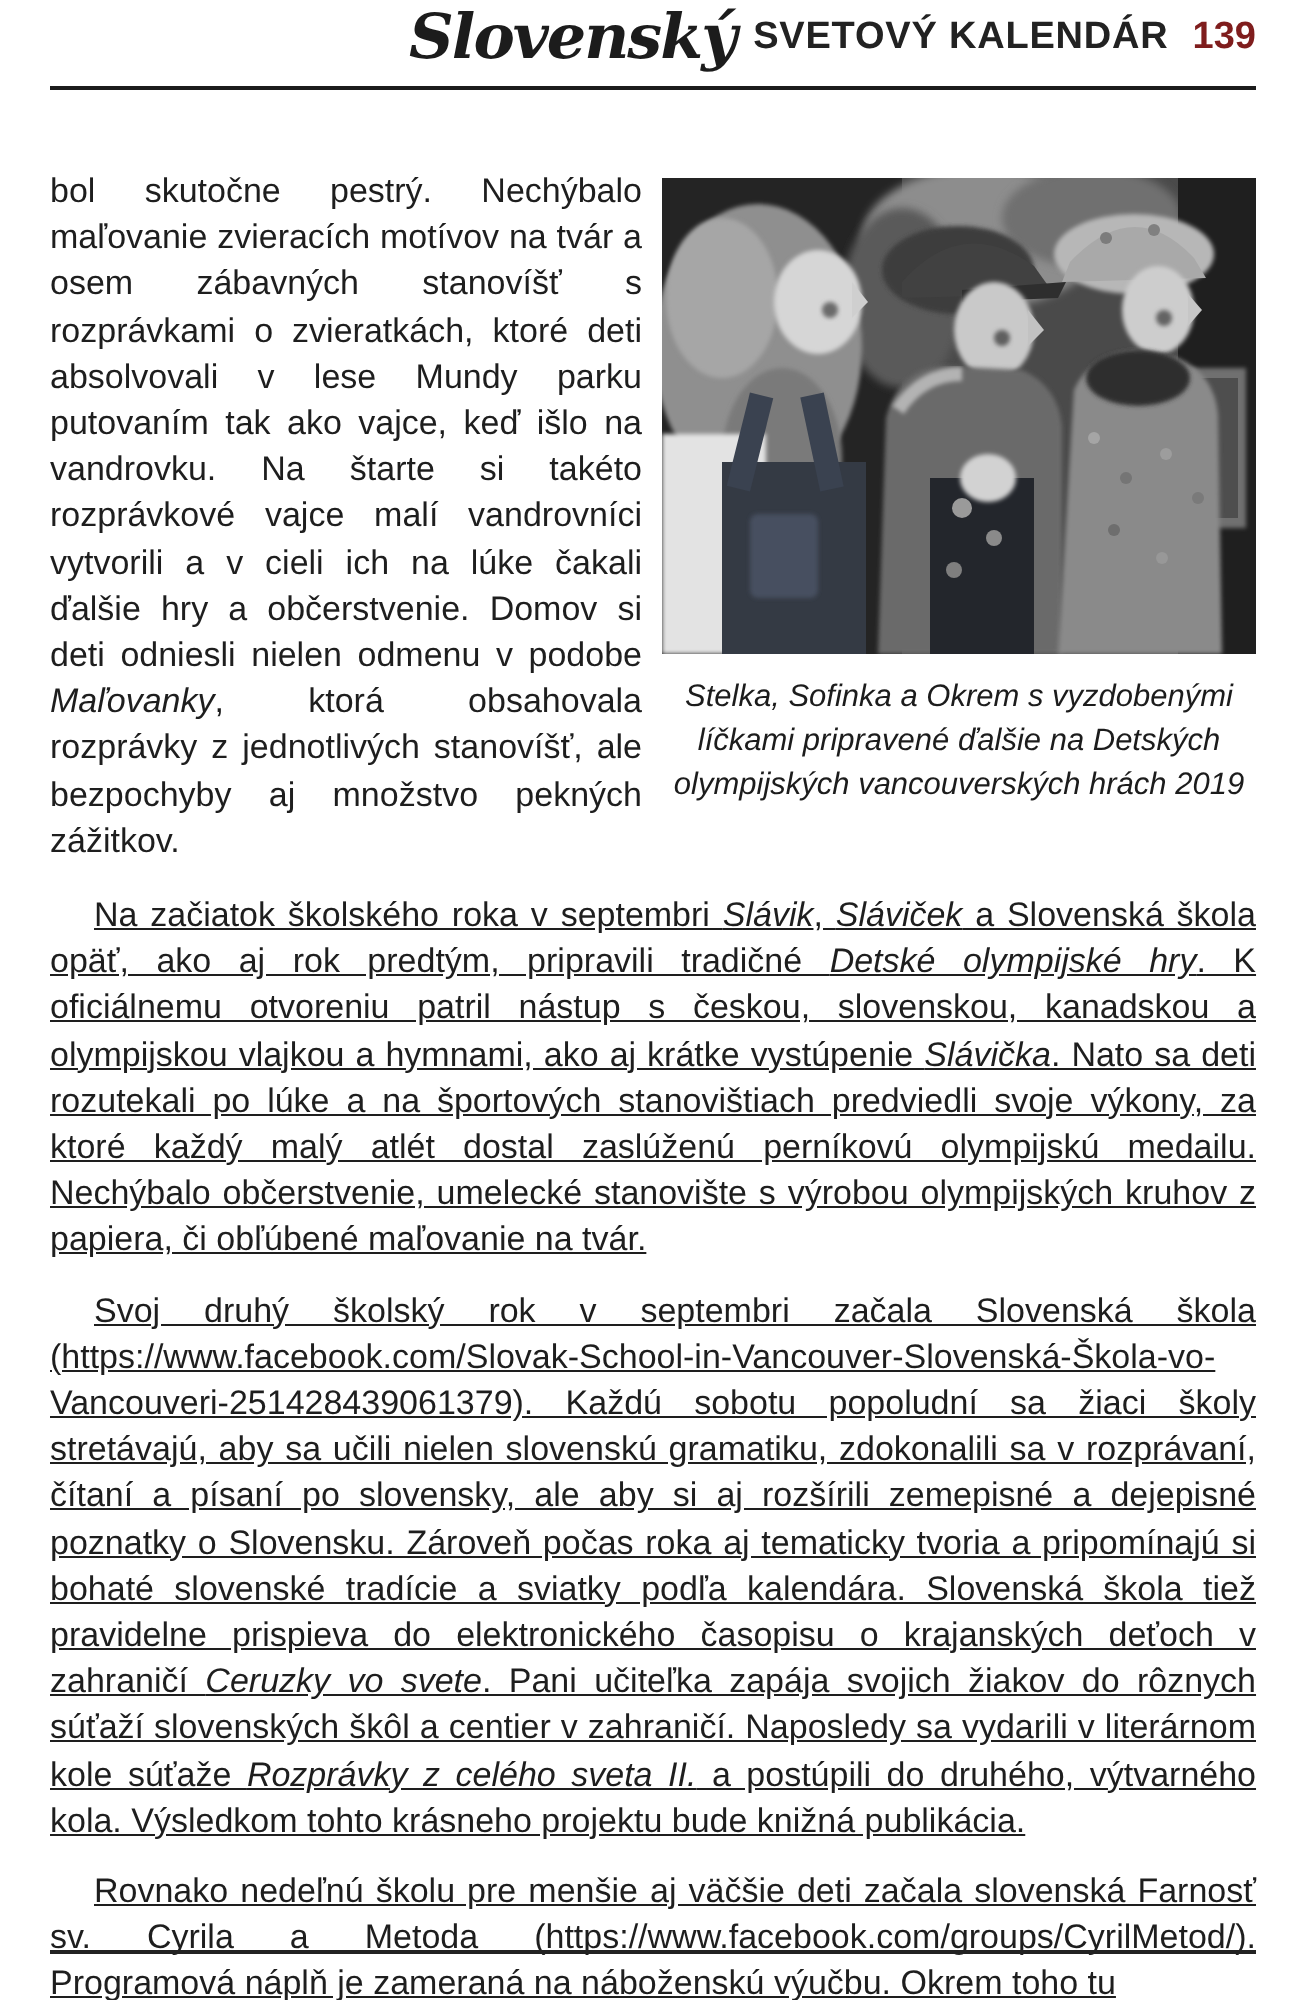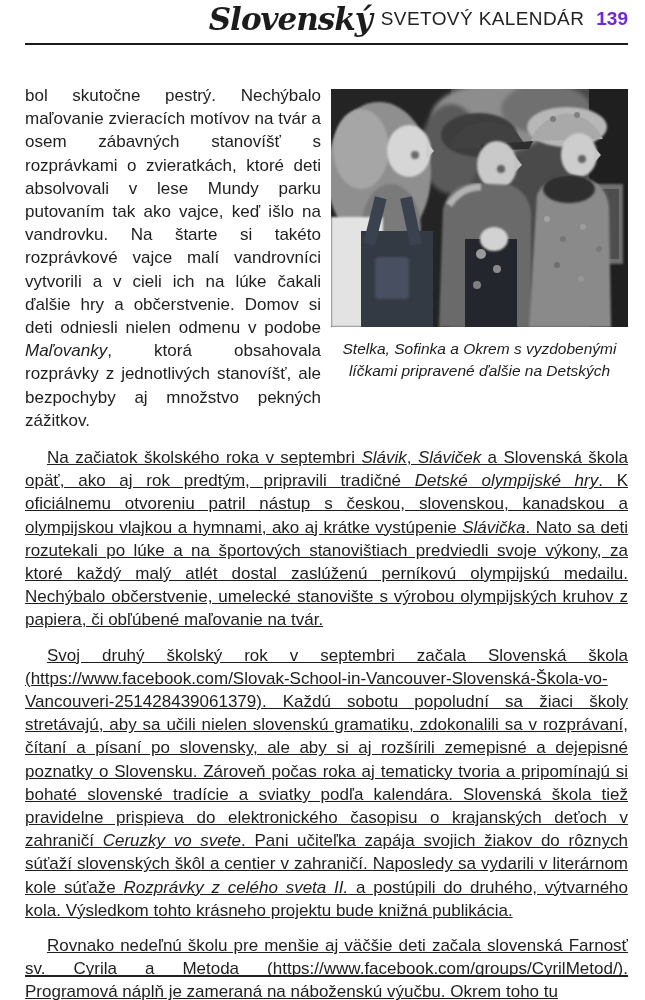--- a/index.html
+++ b/index.html
@@ -15,24 +15,24 @@
     position:absolute;top:0;left:25px;width:603px;height:43px;
     border-bottom:2.5px solid #1c1c1c;
     display:flex;justify-content:flex-end;align-items:baseline;
   }
   .brand-script{
     font-family:"DejaVu Serif",serif;font-style:italic;font-weight:700;
     font-size:31px;line-height:1;color:#1c1c1c;
     transform:translateY(4px);margin-right:9px;letter-spacing:-1px;
   }
   .brand-caps{
-    font-size:19px;letter-spacing:0.4px;color:#222;transform:translateY(-1px);
+    font-size:19px;letter-spacing:0.4px;color:#222;transform:translateY(-1px);font-weight:bold;
   }
   .page-number{
-    font-size:19px;font-weight:700;color:#6d28d9;margin-left:12px;transform:translateY(-1px);
+    font-size:19px;font-weight:700;color:#7f1d1d;margin-left:12px;transform:translateY(-1px);
   }
 
   
   .content{position:absolute;top:84px;left:25px;width:603px;}
   .cols{display:flex;gap:10px;min-height:350px;}
   .leftcol{width:296px;flex:0 0 296px;}
   .rightcol{width:297px;flex:0 0 297px;}
 
   p.para{
     margin:0;font-size:17px;line-height:23.2px;text-align:justify;
@@ -139,20 +139,21 @@
               <circle cx="232" cy="150" r="3" fill="#757575"></circle>
               <circle cx="252" cy="138" r="3" fill="#9d9d9d"></circle>
               <circle cx="226" cy="176" r="3" fill="#6e6e6e"></circle>
               <circle cx="250" cy="190" r="3" fill="#989898"></circle>
               <circle cx="268" cy="160" r="3" fill="#7a7a7a"></circle>
             </svg>
           </div>
           <figcaption class="caption">
             <span>Stelka, Sofinka a Okrem s vyzdobenými</span>
             <span>líčkami pripravené ďalšie na Detských</span>
+            <span>olympijských vancouverských hrách 2019</span>
           </figcaption>
         </figure>
       </div>
     </div>
 
     <div class="body-paras">
       <p class="para indent"><span>Na začiatok školského roka v septembri </span><i>Slávik</i><span>, </span><i>Sláviček</i><span> a Slovenská škola opäť, ako aj rok predtým, pripravili tradičné </span><i>Detské olympijské hry</i><span>. K oficiálnemu otvoreniu patril nástup s českou, slovenskou, kanadskou a olympijskou vlajkou a hymnami, ako aj krátke vystúpenie </span><i>Slávička</i><span>. Nato sa deti rozutekali po lúke a na športových stanovištiach predviedli svoje výkony, za ktoré každý malý atlét dostal zaslúženú perníkovú olympijskú medailu. Nechýbalo občerstvenie, umelecké stanovište s výrobou olympijských kruhov z papiera, či obľúbené maľovanie na tvár.</span></p>
 
       <p class="para indent"><span>Svoj druhý školský rok v septembri začala Slovenská škola (https://www.facebook.com/Slovak-School-in-Vancouver-Slovenská-Škola-vo-Vancouveri-251428439061379). Každú sobotu popoludní sa žiaci školy stretávajú, aby sa učili nielen slovenskú gramatiku, zdokonalili sa v rozprávaní, čítaní a písaní po slovensky, ale aby si aj rozšírili zemepisné a dejepisné poznatky o Slovensku. Zároveň počas roka aj tematicky tvoria a pripomínajú si bohaté slovenské tradície a sviatky podľa kalendára. Slovenská škola tiež pravidelne prispieva do elektronického časopisu o krajanských deťoch v zahraničí </span><i>Ceruzky vo svete</i><span>. Pani učiteľka zapája svojich žiakov do rôznych súťaží slovenských škôl a centier v zahraničí. Naposledy sa vydarili v literárnom kole súťaže </span><i>Rozprávky z celého sveta II.</i><span> a postúpili do druhého, výtvarného kola. Výsledkom tohto krásneho projektu bude knižná publikácia.</span></p>
 

